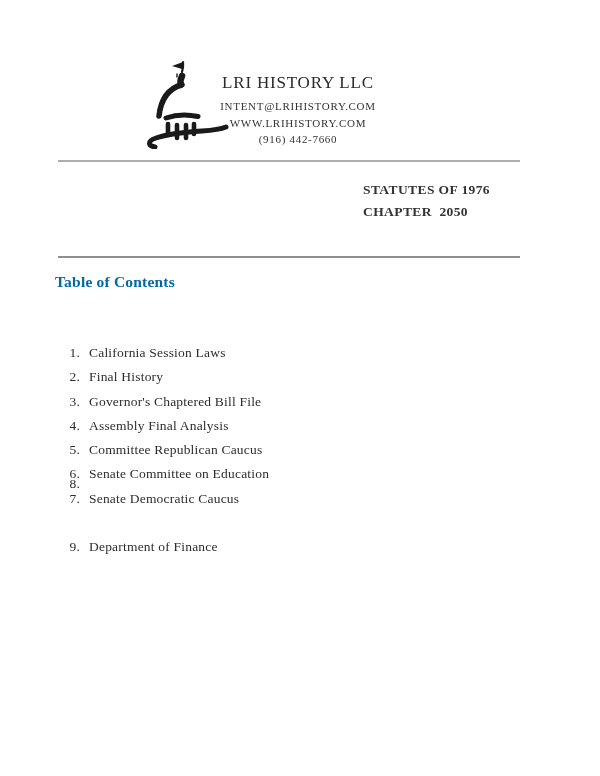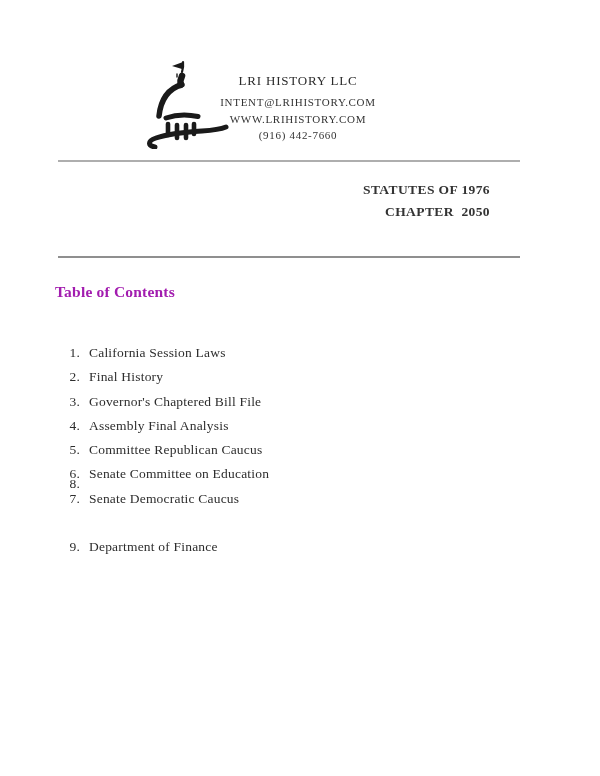--- a/index.html
+++ b/index.html
@@ -26,21 +26,21 @@
     height: 90px;
   }
   .letterhead-text {
     position: absolute;
     left: 203px;
     top: 73px;
     width: 190px;
     text-align: center;
   }
   .company-name {
-    font-size: 13px;
+    font-size: 17px;
     letter-spacing: 0.8px;
     color: #2a2a2a;
     margin-bottom: 5px;
     white-space: nowrap;
   }
   .contact-line {
     font-size: 11px;
     letter-spacing: 0.7px;
     line-height: 16.5px;
     color: #333333;
@@ -55,39 +55,38 @@
     height: 2px;
   }
   .rule-top { top: 160px; background: #aeaeae; }
   .rule-bottom { top: 256px; background: #8f8f8f; }
 
   
   .bill-reference {
     position: absolute;
     top: 179px;
     right: 110px;
-    text-align: right;
     font-weight: bold;
     font-size: 13.5px;
     line-height: 21.6px;
     letter-spacing: 0.4px;
     color: #333333;
   }
   .statute-line { white-space: pre; }
 
   
   .toc-title {
     position: absolute;
-    top: 283px;
+    top: 273px;
     left: 55px;
     margin: 0;
     font-weight: bold;
     font-size: 15.5px;
     letter-spacing: 0.2px;
-    color: #a21caf;
+    color: #0369a1;
   }
   .toc-list {
     position: absolute;
     top: 306px;
     left: 55px;
     width: 420px;
   }
   .toc-item {
     display: flex;
     align-items: baseline;

